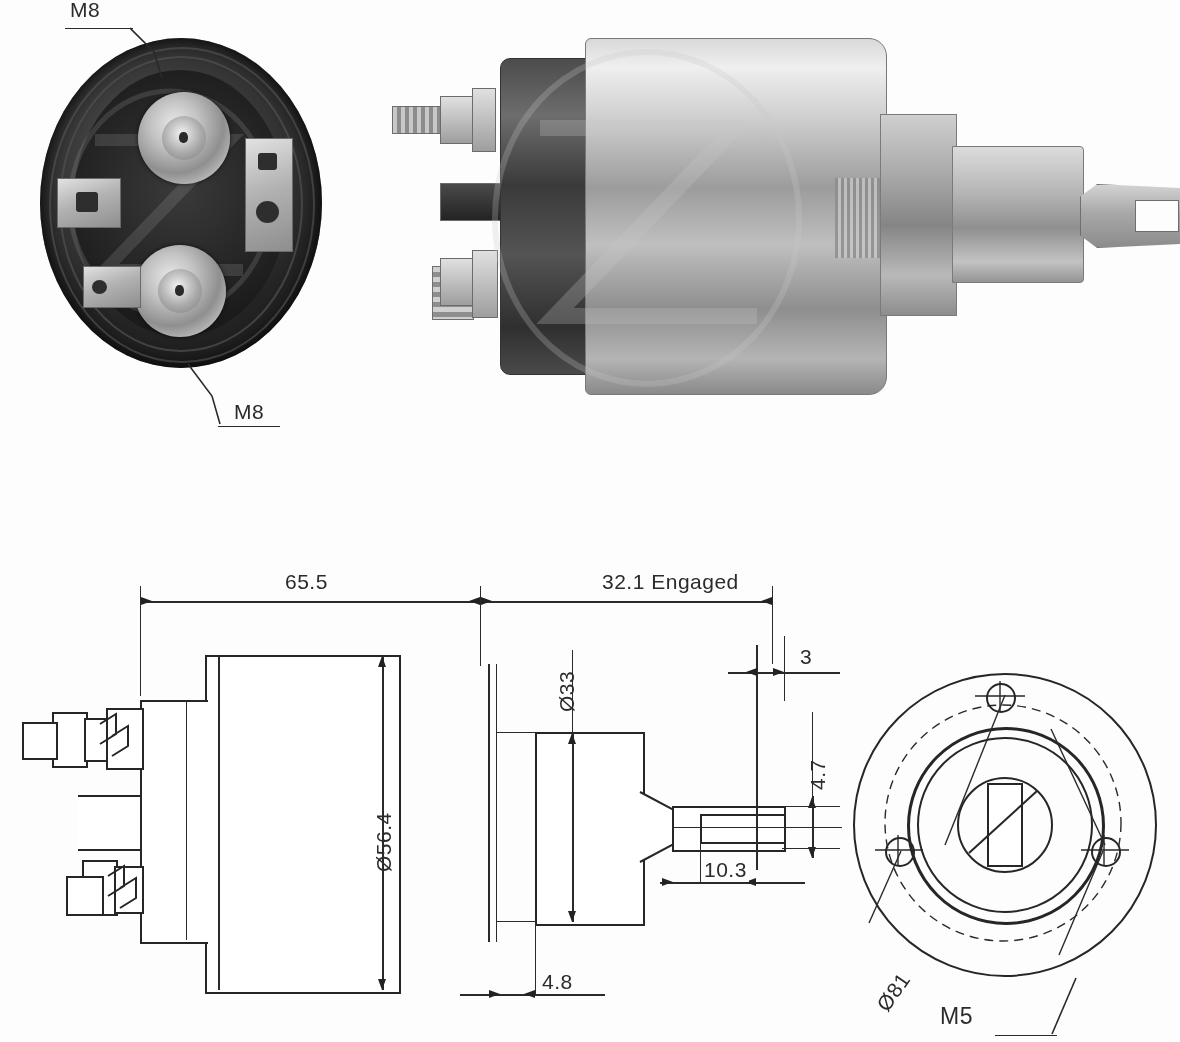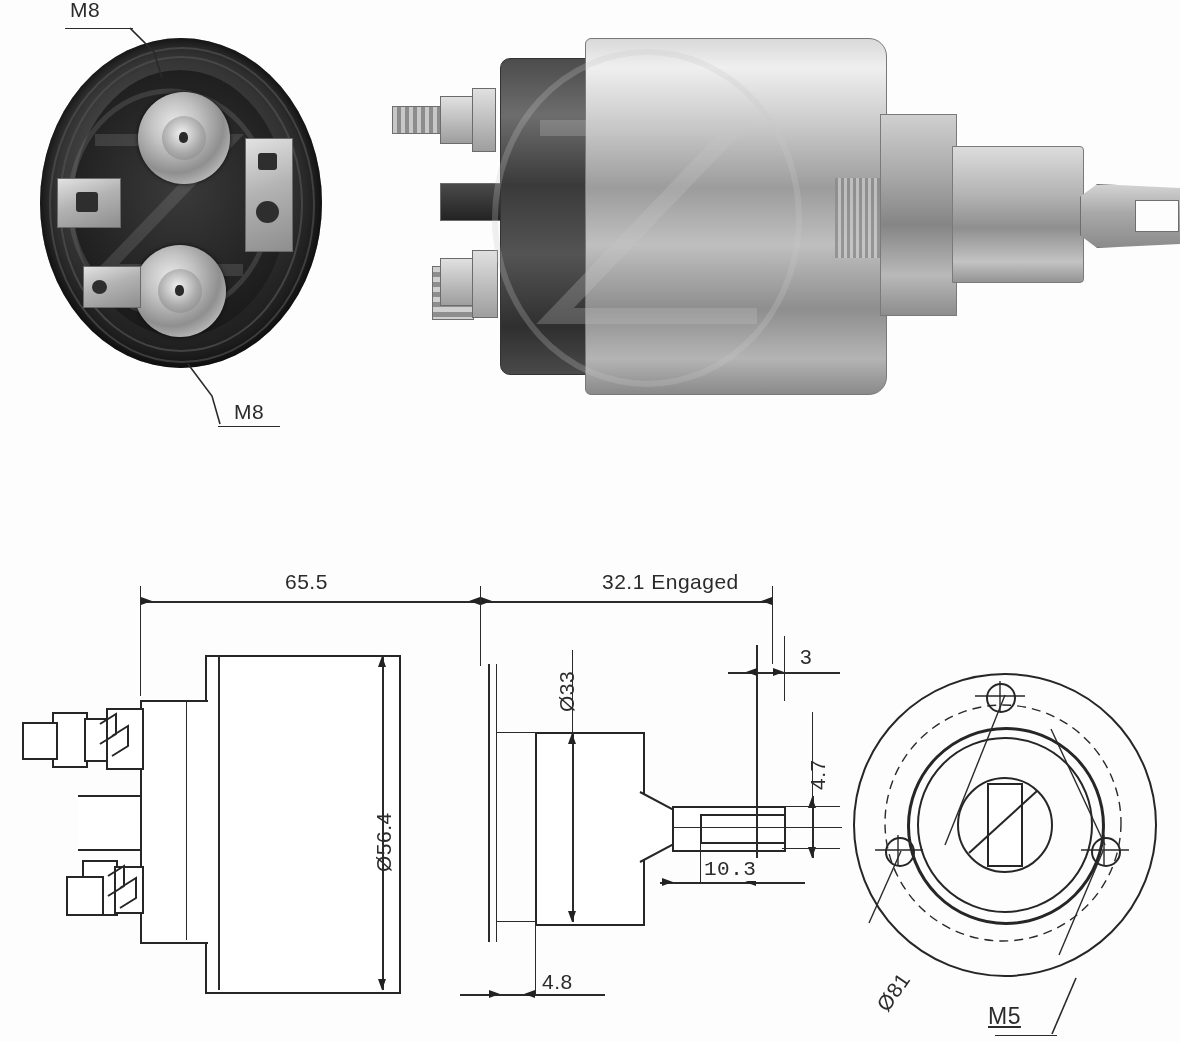--- a/index.html
+++ b/index.html
@@ -308,21 +308,21 @@
   <div class="abs arrD" style="left:808px;top:847px;"></div>
   <div class="abs vline" style="left:812px;top:712px;height:88px;"></div>
   <div class="abs hline" style="left:782px;top:806px;width:58px;"></div>
   <div class="abs hline" style="left:782px;top:848px;width:58px;"></div>
   <div class="abs dim rot" style="left:806px;top:790px;">4.7</div>
 
   <div class="abs vline" style="left:700px;top:840px;height:42px;"></div>
   <div class="abs hline2" style="left:660px;top:882px;width:145px;"></div>
   <div class="abs arrR" style="left:662px;top:878px;"></div>
   <div class="abs arrL" style="left:745px;top:878px;"></div>
-  <div class="abs dim" style="left:702px;top:858px;background:#fdfdfd;padding:0 2px;font-family:Liberation Mono, monospace;">10.3</div>
+  <div class="abs dim" style="left:702px;top:858px;background:#fdfdfd;padding:0 2px;">10.3</div>
 
   <div class="abs vline" style="left:535px;top:922px;height:72px;"></div>
   <div class="abs hline2" style="left:460px;top:994px;width:145px;"></div>
   <div class="abs arrR" style="left:489px;top:990px;"></div>
   <div class="abs arrL" style="left:524px;top:990px;"></div>
   <div class="abs dim" style="left:542px;top:970px;">4.8</div>
 
   <div class="endview">
 
     <div class="circ" style="left:8px;top:18px;width:300px;height:300px;"></div>
@@ -361,19 +361,19 @@
     <svg class="abs" style="left:0;top:0;width:330px;height:330px;" viewBox="0 0 330 330">
       <path d="M56 196 L24 268" fill="none" stroke="#2a2a2a" stroke-width="1.4"></path>
       <path d="M206 74 L260 190" fill="none" stroke="#2a2a2a" stroke-width="1.4"></path>
       <path d="M160 40 L100 190" fill="none" stroke="#2a2a2a" stroke-width="1.4"></path>
       <path d="M258 196 L214 300" fill="none" stroke="#2a2a2a" stroke-width="1.4"></path>
     </svg>
   </div>
 
   <div class="abs dim rot" style="left:872px;top:1002px;transform:rotate(-55deg);transform-origin:0 0;">Ø81</div>
 
-  <div class="abs lbl" style="left:988px;top:1003px;text-decoration:underline;">M5</div>
+  <div class="abs lbl" style="left:940px;top:1003px;">M5</div>
   <div class="abs hline" style="left:995px;top:1035px;width:62px;"></div>
   <svg class="abs" style="left:1046px;top:976px;width:34px;height:62px;" viewBox="0 0 34 62">
     <path d="M30 2 L6 58" fill="none" stroke="#2a2a2a" stroke-width="1.6"></path>
   </svg>
 
 </div>
 
 </body></html>

